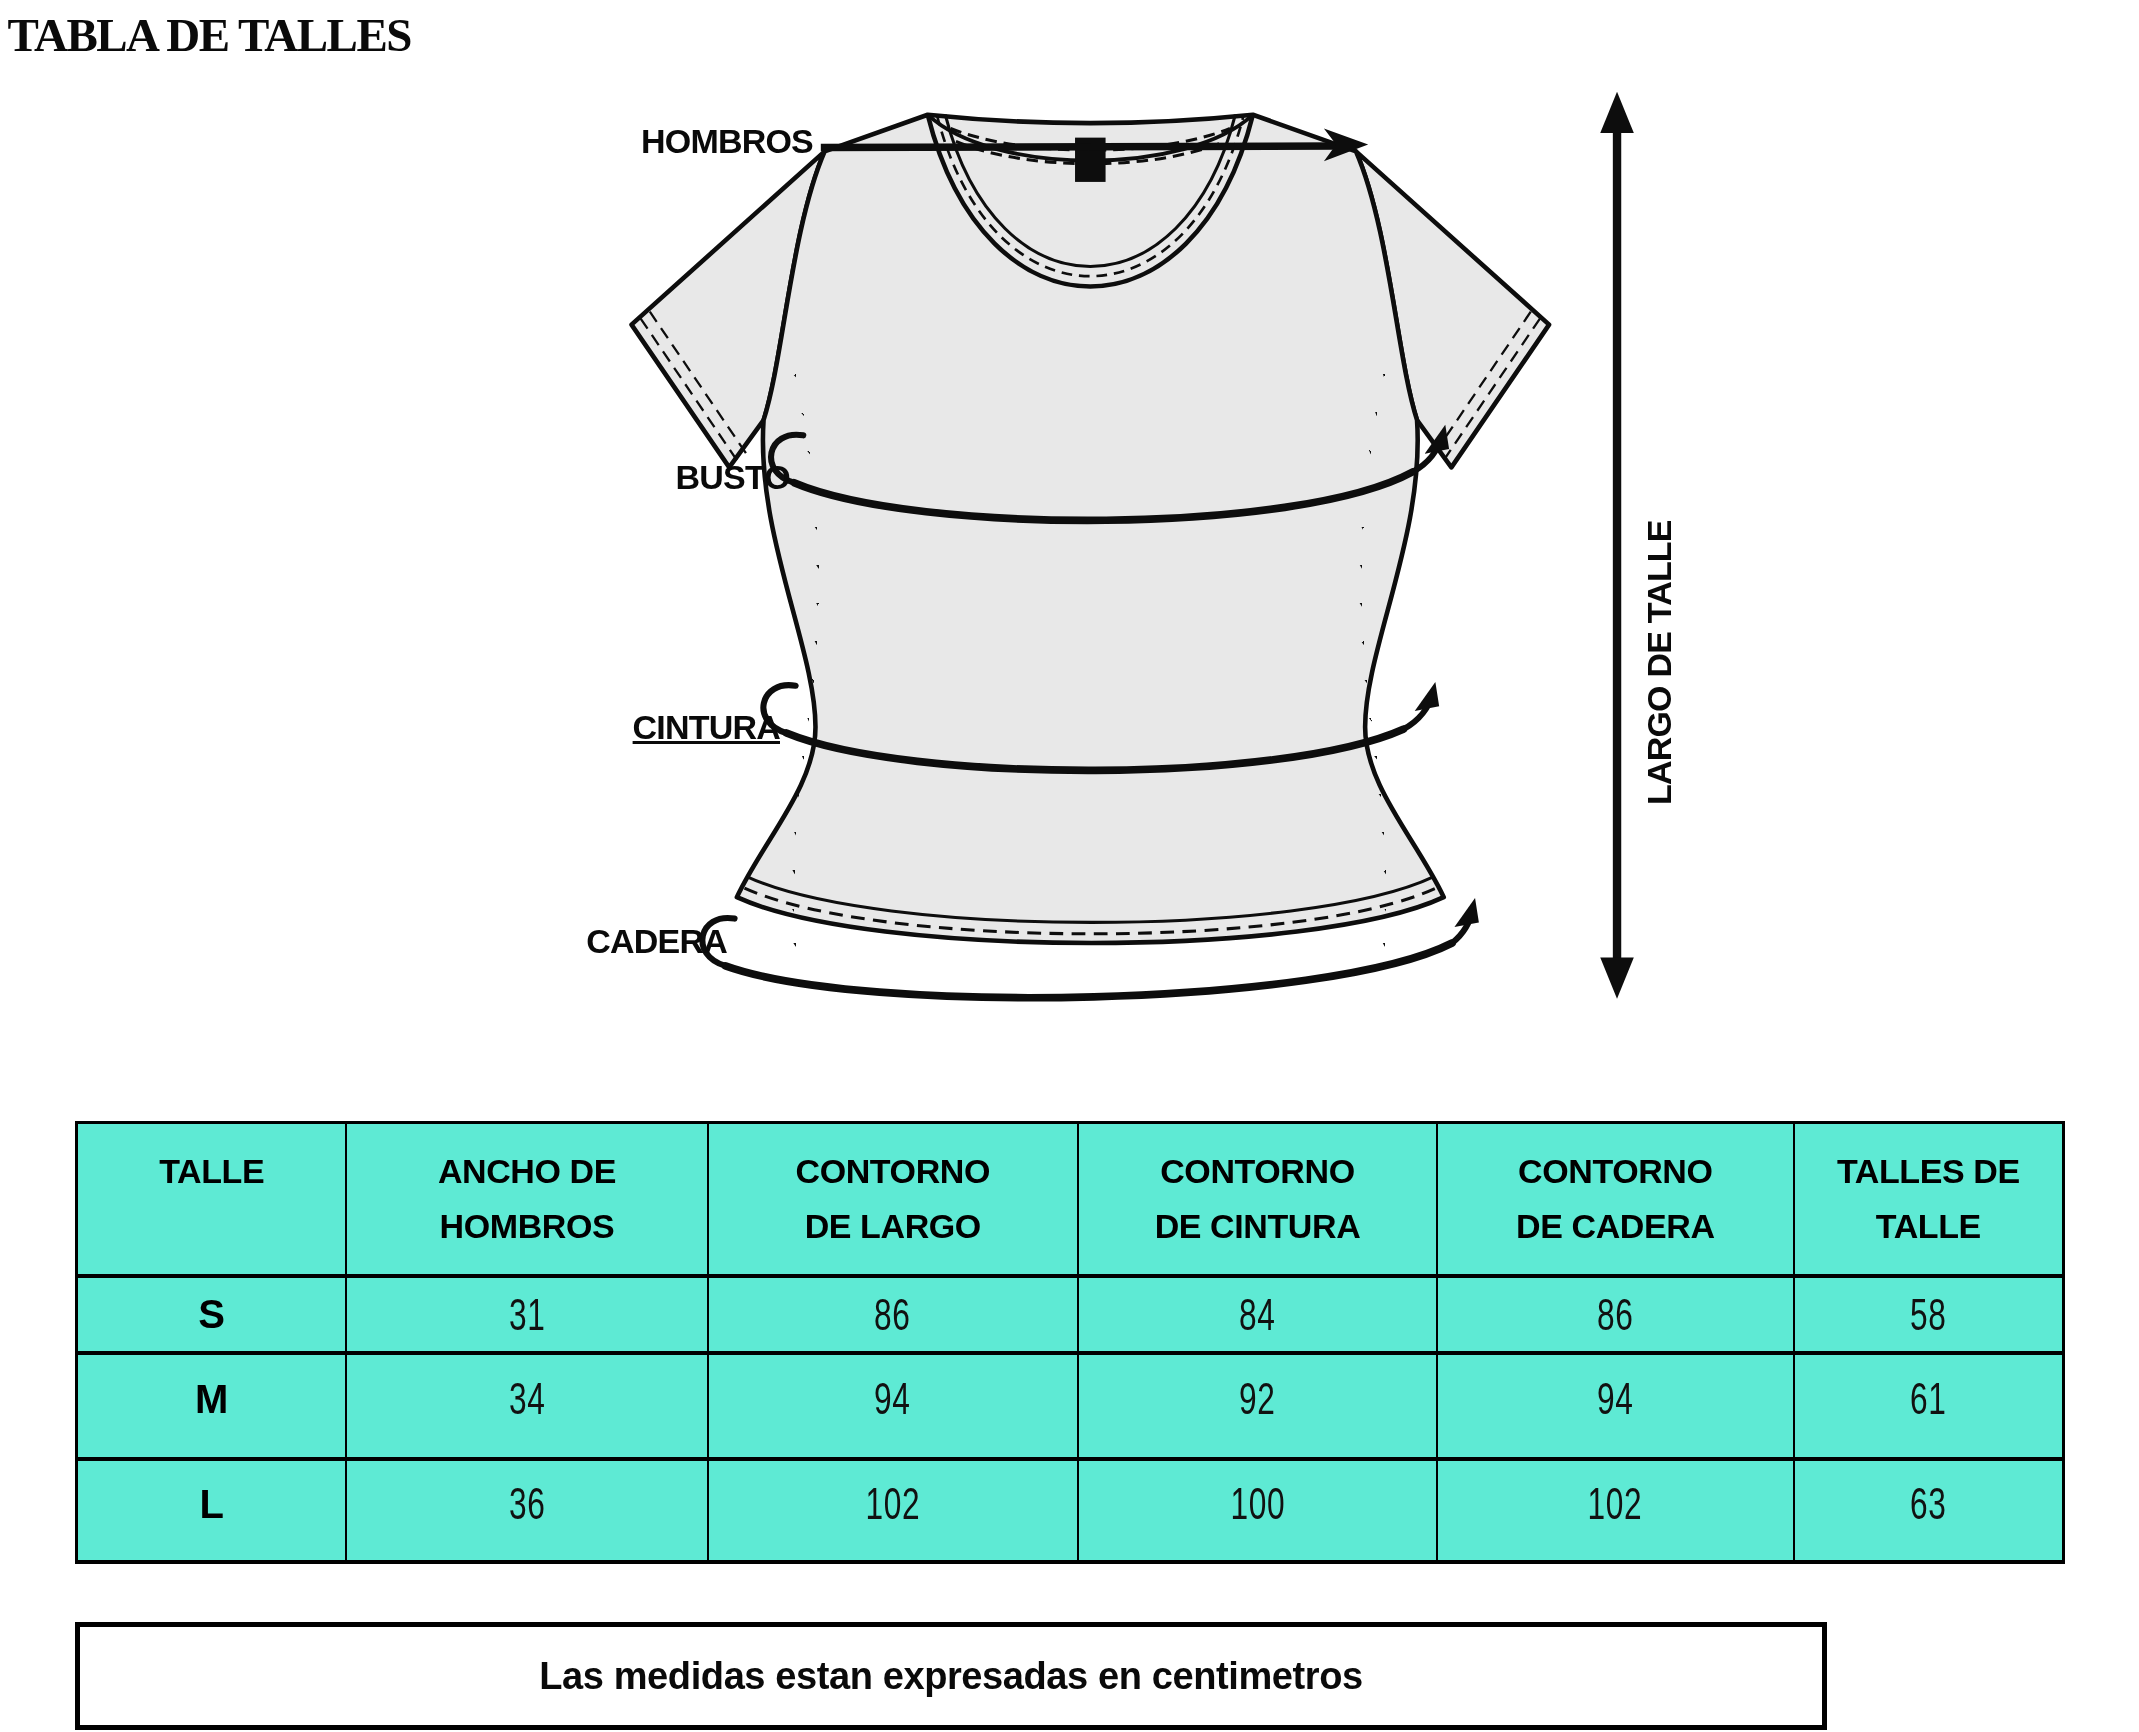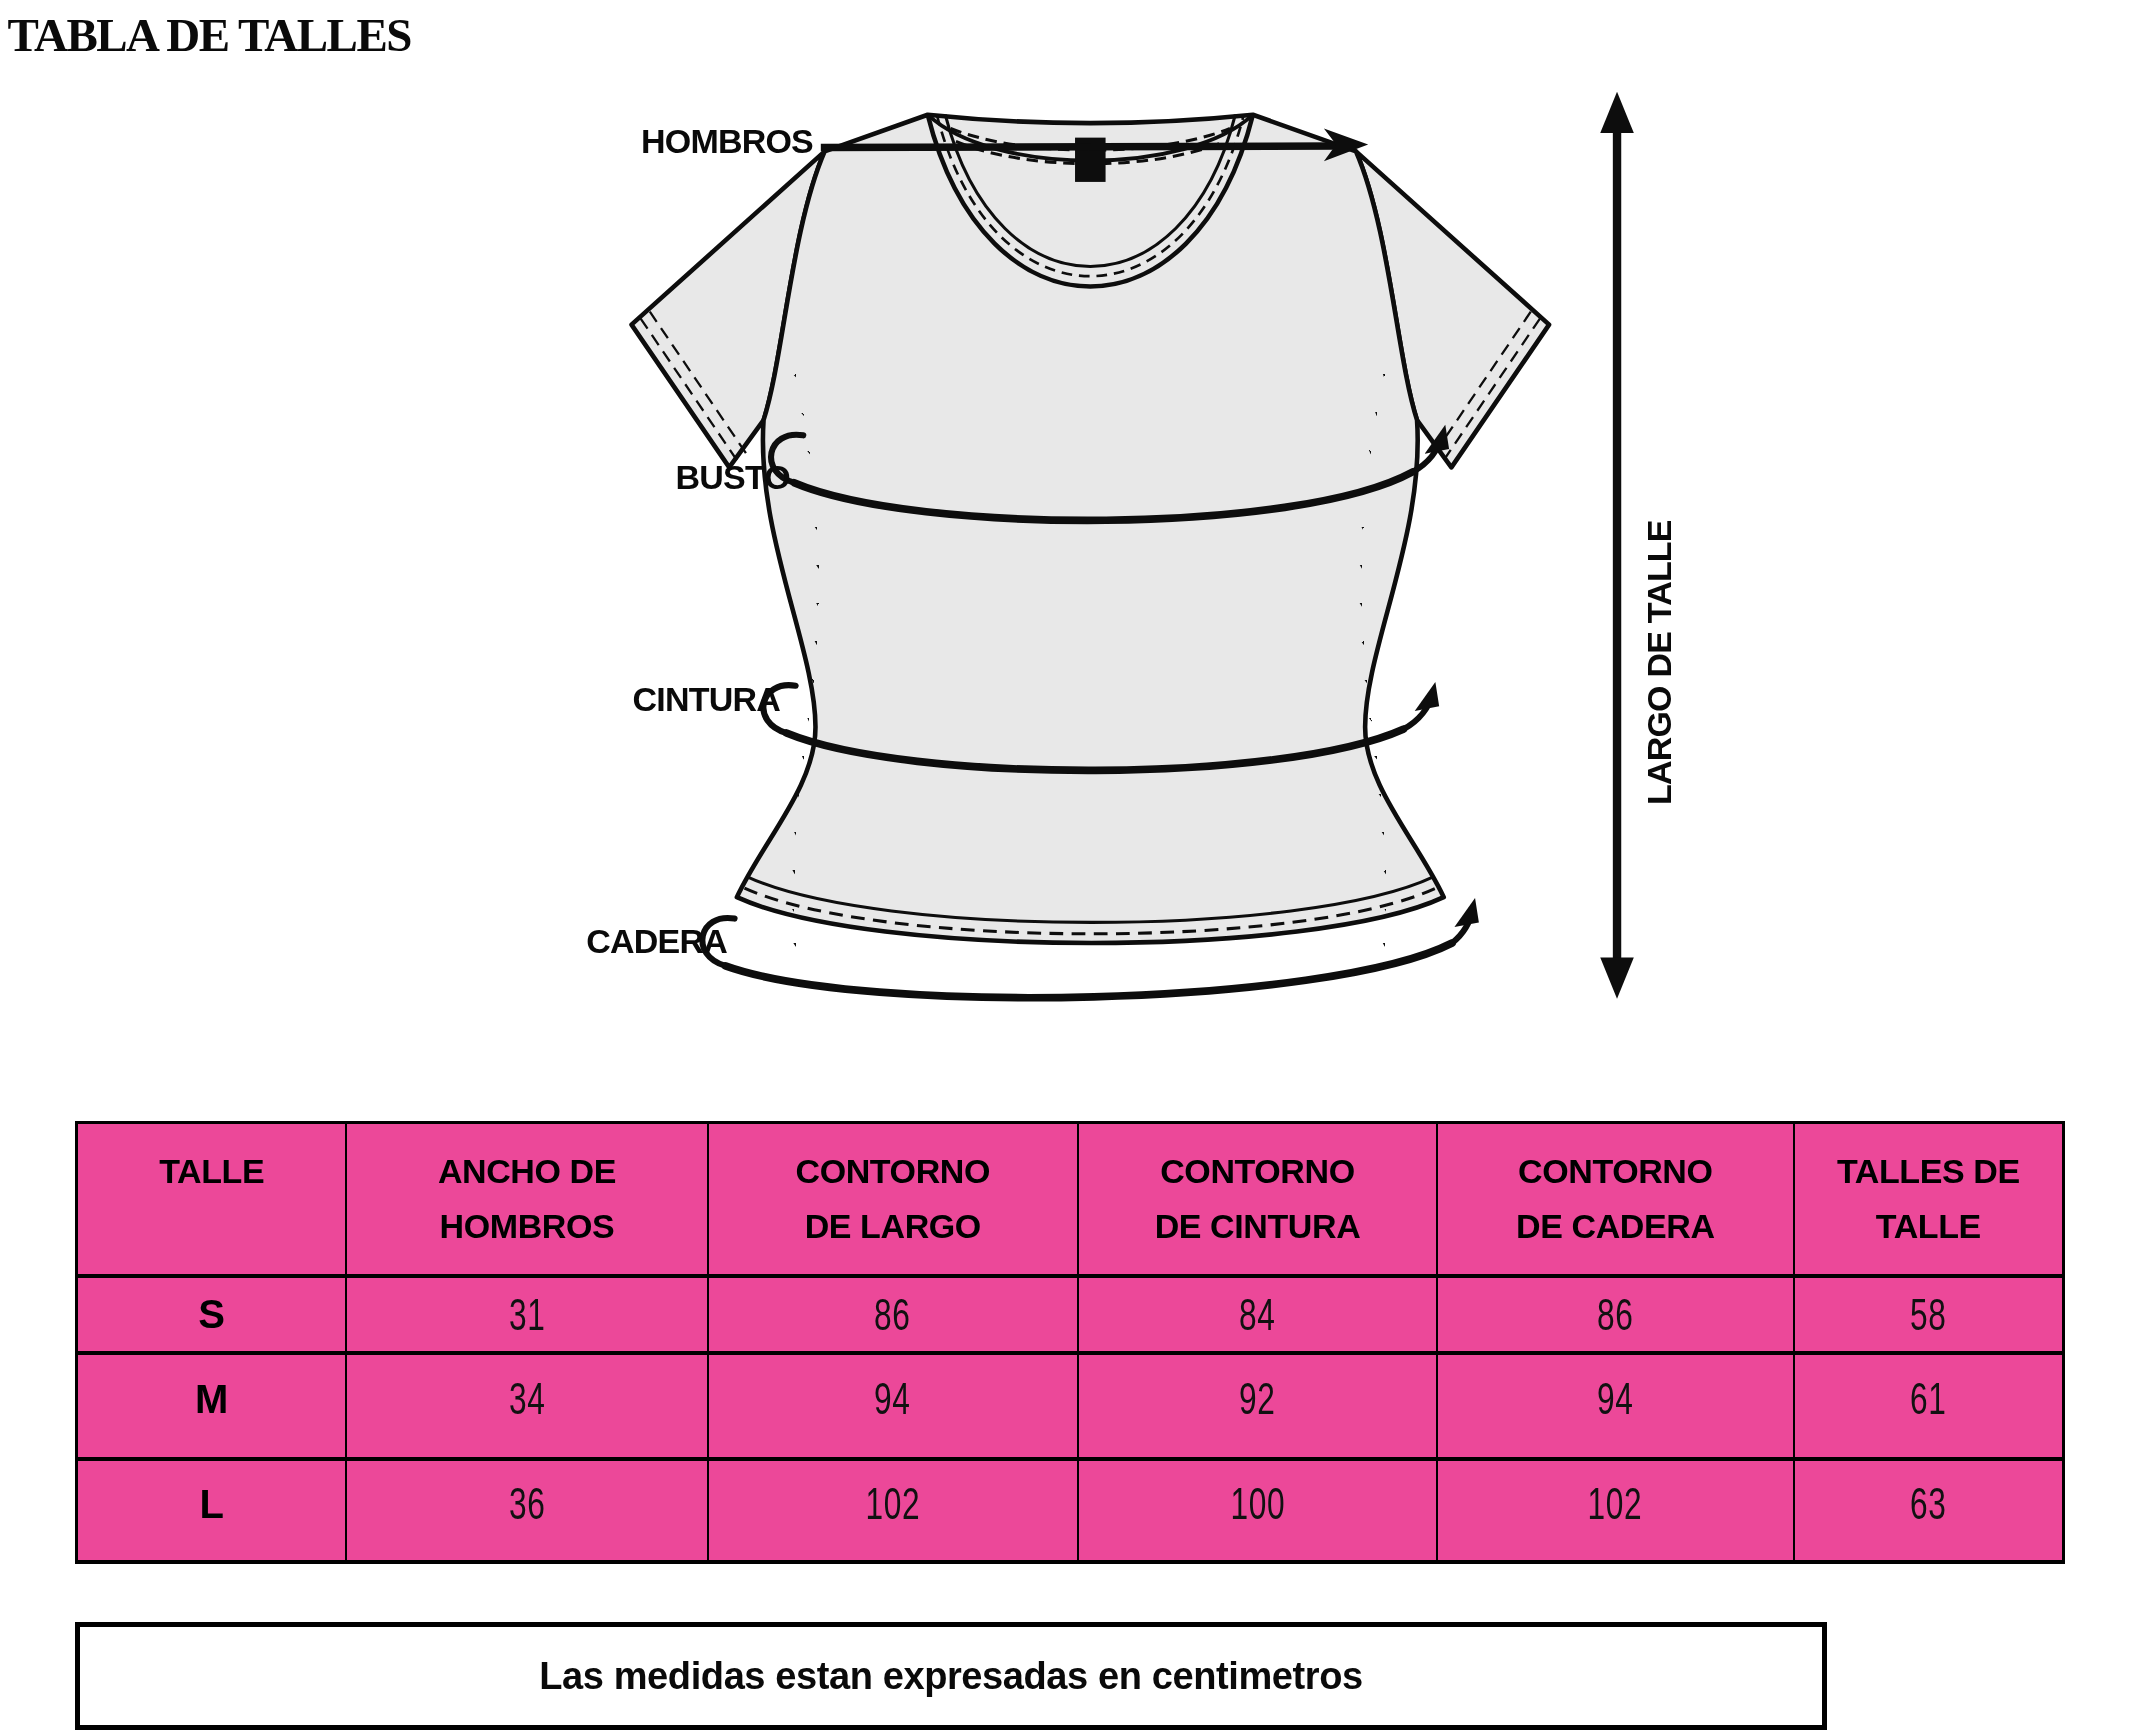--- a/index.html
+++ b/index.html
@@ -12,31 +12,31 @@
     font-size:47px;font-weight:800;letter-spacing:-1.5px;color:#0a0a0a;font-family:Liberation Serif, serif;
   }
   
   .shirt-svg{position:absolute;left:588px;top:65px;width:1084px;height:943px;}
   .dlabel{
     position:absolute;font-size:34px;font-weight:800;letter-spacing:-0.8px;
     line-height:40px;color:#0a0a0a;text-align:right;width:267px;
   }
   .lbl-hombros{left:546px;top:121px;}
   .lbl-busto{left:523px;top:457px;}
-  .lbl-cintura{left:513px;top:679px;}
+  .lbl-cintura{left:513px;top:707px;text-decoration:underline;}
   .lbl-cadera{left:460px;top:921px;}
   .lbl-largo{
     left:1638px;top:439px;height:366px;width:43px;text-align:left;
     writing-mode:vertical-rl;transform:rotate(180deg);
     font-size:34px;font-weight:800;letter-spacing:-0.8px;line-height:43px;
   }
   
   table.sizes{
     position:absolute;left:75px;top:1121px;width:1990px;
-    border-collapse:collapse;table-layout:fixed;background:#ec4899;
+    border-collapse:collapse;table-layout:fixed;background:#5eead4;
   }
   table.sizes, table.sizes th, table.sizes td{border:2.3px solid #000;}
   table.sizes{border-width:3.1px;}
   table.sizes th{
     border-bottom-width:4.6px;height:129px;vertical-align:top;padding-top:20px;
     font-size:34px;font-weight:800;letter-spacing:-0.4px;line-height:55px;text-align:center;
   }
   table.sizes th span{display:block;}
   table.sizes td{
     border-top-width:4.6px;border-bottom-width:4.6px;

